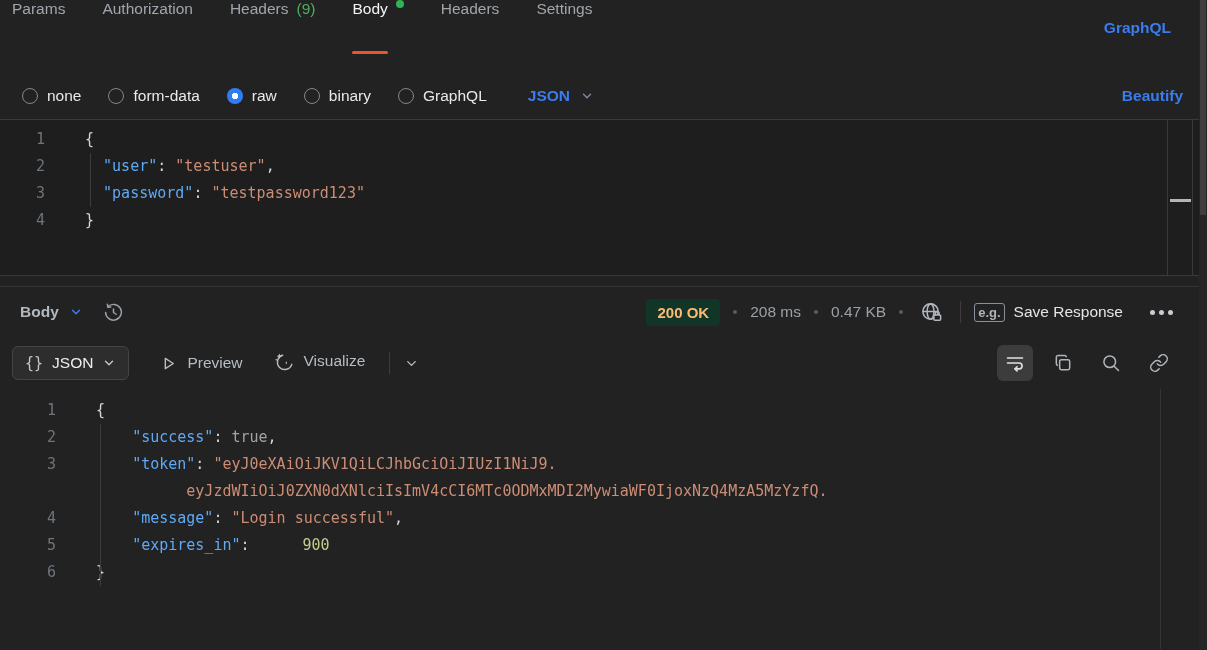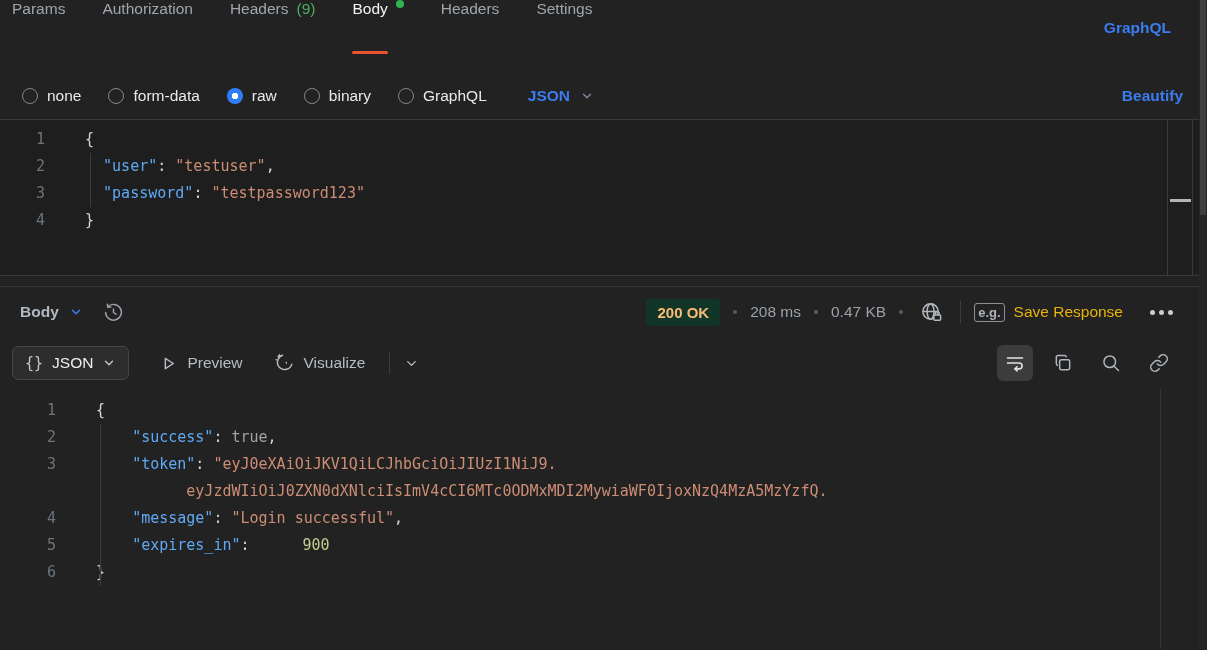--- a/index.html
+++ b/index.html
@@ -67,31 +67,31 @@
               justify-content:center; padding:4px; }
   .meta-right { margin-left:auto; display:flex; align-items:center; gap:13px; }
   .status-pill { background:#113527; color:#fdba74; font-weight:700; font-size:15px;
                  padding:5px 11px; border-radius:4px; }
   .sep-dot { width:4px; height:4px; border-radius:50%; background:#565c63; }
   .meta-text { color:#9aa1a8; font-size:15.5px; }
   .v-divider { width:1px; height:22px; background:#3d3d3d; }
   .save-btn { display:flex; align-items:center; gap:9px; cursor:pointer; background:none; border:none; }
   .eg-badge { border:1px solid #8a9097; border-radius:3px; color:#aeb4ba; font-size:13px;
               padding:1px 3px; font-weight:600; }
-  .save-label { color:#eab308; font-size:15.5px; }
+  .save-label { color:#e5e5e5; font-size:15.5px; }
   .more-dots { display:flex; gap:4px; margin-left:10px; }
   .more-dots i { width:5px; height:5px; border-radius:50%; background:#c8ced4; display:block; }
 
   
   .resptools { height:52px; display:flex; align-items:center; padding:0 30px 0 12px; }
   .fmt-btn { display:flex; align-items:center; gap:9px; background:#2d2d2d; border:1px solid #454545;
              border-radius:6px; padding:7px 12px; cursor:pointer; }
   .curly-icon { font-family:"DejaVu Sans Mono", monospace; font-size:15px; color:#c3c8cd; }
   .fmt-label { color:#eceeef; font-size:15.5px; }
-  .tool-item { display:flex; align-items:center; gap:9px; margin-left:30px; cursor:pointer;
+  .tool-item { display:flex; gap:9px; margin-left:30px; cursor:pointer;
                color:#b7bdc3; font-size:15.5px; background:none; border:none; }
   .tools-right { margin-left:auto; display:flex; align-items:center; gap:12px; }
   .tool-icon-btn { background:none; border:none; cursor:pointer; width:36px; height:36px;
                    display:flex; align-items:center; justify-content:center; border-radius:6px; }
   .tool-icon-btn.active { background:#3c3c3c; }
 
   
   .response-editor { height:260px; padding-top:8px; }
 
   

